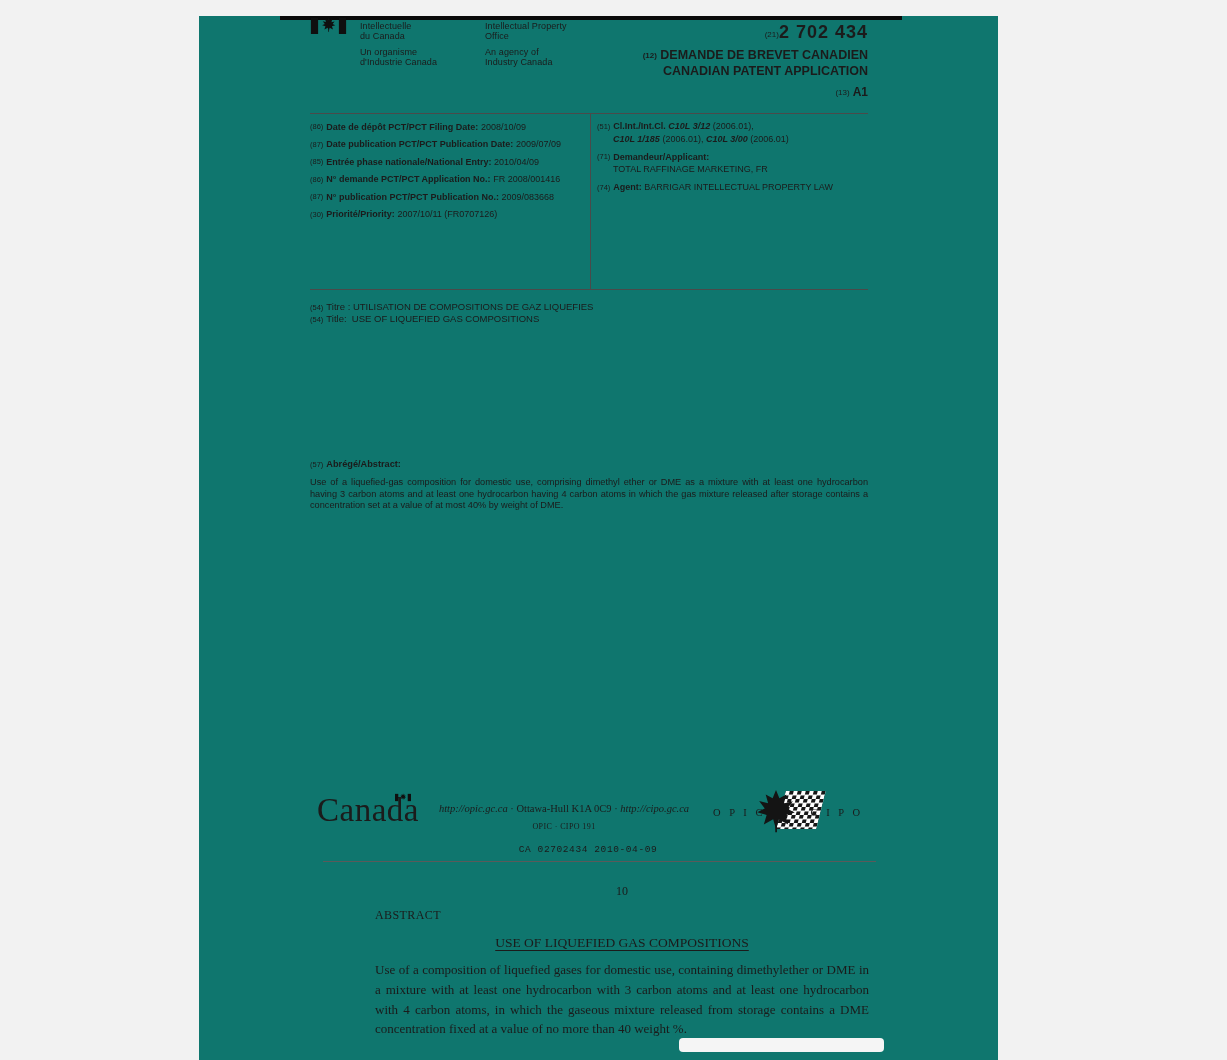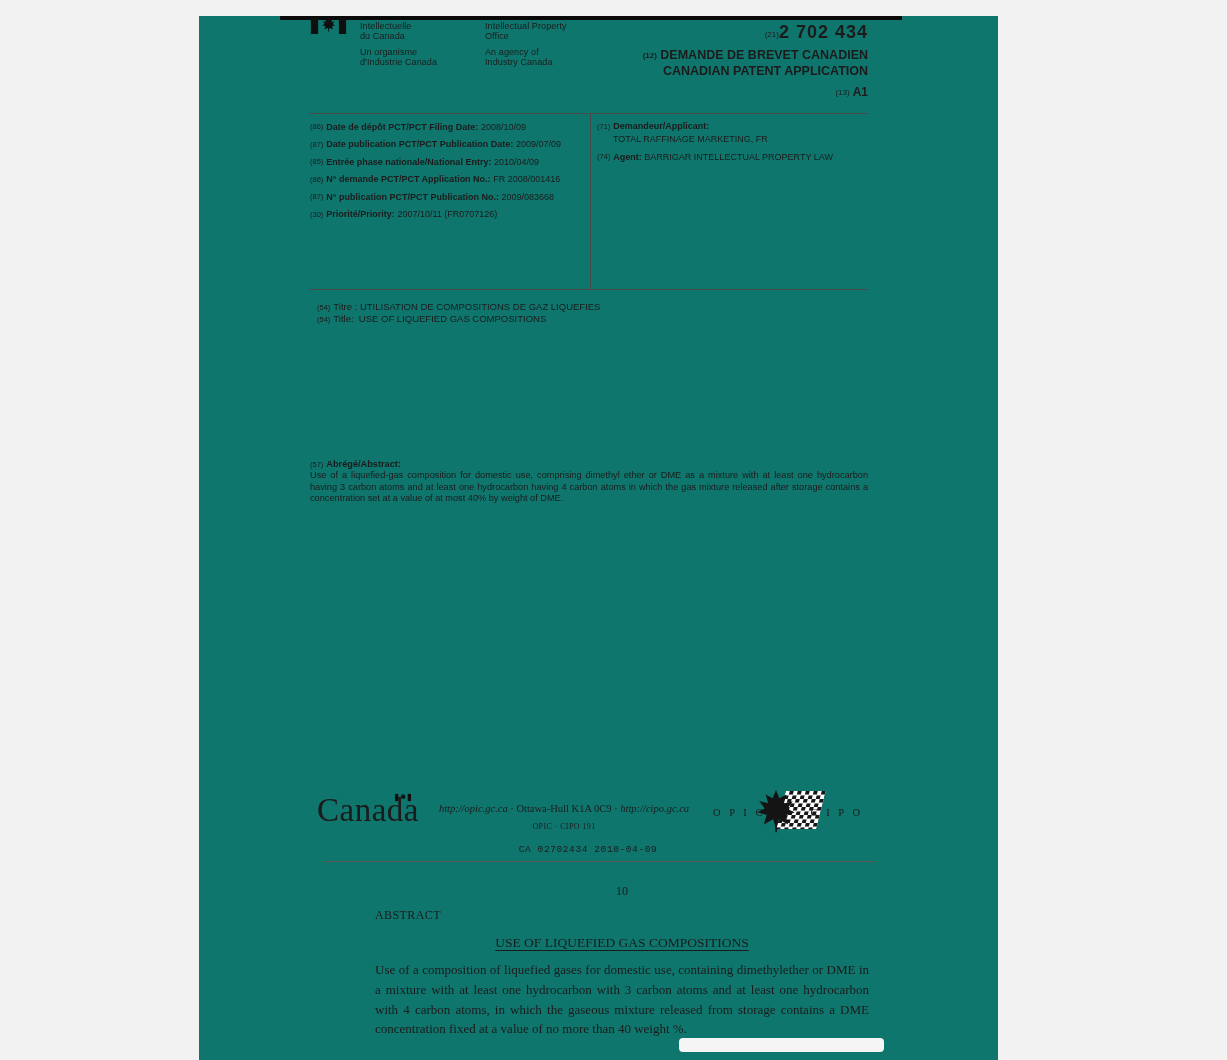--- a/index.html
+++ b/index.html
@@ -29,24 +29,24 @@
   .biblio-left { position:absolute; left:111px; top:98px; width:276px; font-size:9px; }
   .biblio-left .row { margin-top:7.5px; white-space:nowrap; }
   .biblio-right { position:absolute; left:398px; top:98px; width:272px; font-size:9px; line-height:12px; }
   .biblio-right .grp { margin-top:6px; }
   .b { font-weight:bold; }
   .bi { font-weight:bold; font-style:italic; }
   .ind { margin-left:16px; }
   .code { font-size:7.5px; vertical-align:0.5px; margin-right:3px; }
 
   
-  .title-blk { position:absolute; left:111px; top:285px; font-size:9.5px; line-height:11.5px;margin-left:7px; }
+  .title-blk { position:absolute; left:111px; top:285px; font-size:9.5px; line-height:11.5px; }
   .abs-blk { position:absolute; left:111px; top:443px; width:558px; font-size:9.2px; }
   .abs-label { font-weight:bold; }
-  .abs-text { margin-top:1px; line-height:11.5px; text-align:justify; }
+  .abs-text { margin-top:8px; line-height:11.5px; text-align:justify; }
 
   
   .wordmark { position:absolute; left:118px; top:776px; font-family:"Liberation Serif", serif;
               font-size:33px; letter-spacing:0.5px; }
   .wordmark .mini-flag { position:absolute; left:78px; top:1px; width:16px; height:9px; }
   .addr-line { position:absolute; left:210px; top:787px; width:310px; text-align:center;
                font-family:"Liberation Serif", serif; font-size:10.5px; white-space:nowrap; }
   .addr-line .it { font-style:italic; }
   .cipo-code-line { position:absolute; left:250px; top:806px; width:230px; text-align:center;
                     font-family:Liberation Serif, serif; font-size:8px; letter-spacing:0.4px; }
@@ -153,20 +153,33 @@
     </div>
     <div class="row">
       <span class="code">(30)</span><span class="b">Priorité/Priority:</span>
       <span>2007/10/11 (FR0707126)</span>
     </div>
   </div>
 
   <div class="biblio-right">
     <div class="grp">
       <div>
+        <span class="code">(51)</span><span class="b">Cl.Int./Int.Cl.</span>
+        <span class="bi">C10L 3/12</span>
+        <span>(2006.01),</span>
+      </div>
+      <div class="ind">
+        <span class="bi">C10L 1/185</span>
+        <span>(2006.01),</span>
+        <span class="bi">C10L 3/00</span>
+        <span>(2006.01)</span>
+      </div>
+    </div>
+    <div class="grp">
+      <div>
         <span class="code">(71)</span><span class="b">Demandeur/Applicant:</span>
       </div>
       <div class="ind">TOTAL RAFFINAGE MARKETING, FR</div>
     </div>
     <div class="grp">
       <span class="code">(74)</span><span class="b">Agent:</span>
       <span>BARRIGAR INTELLECTUAL PROPERTY LAW</span>
     </div>
   </div>
 

